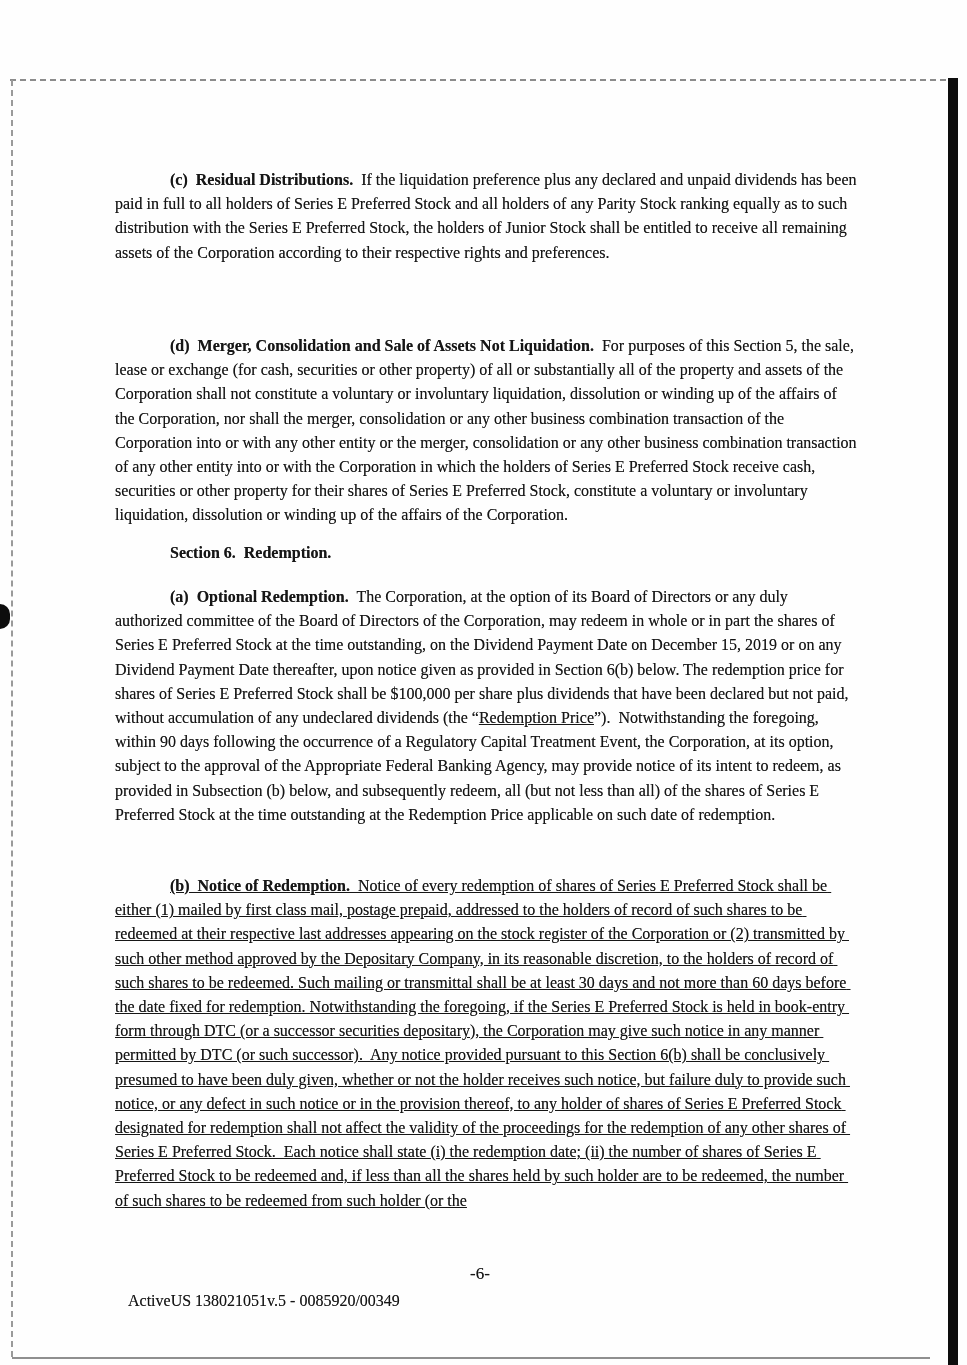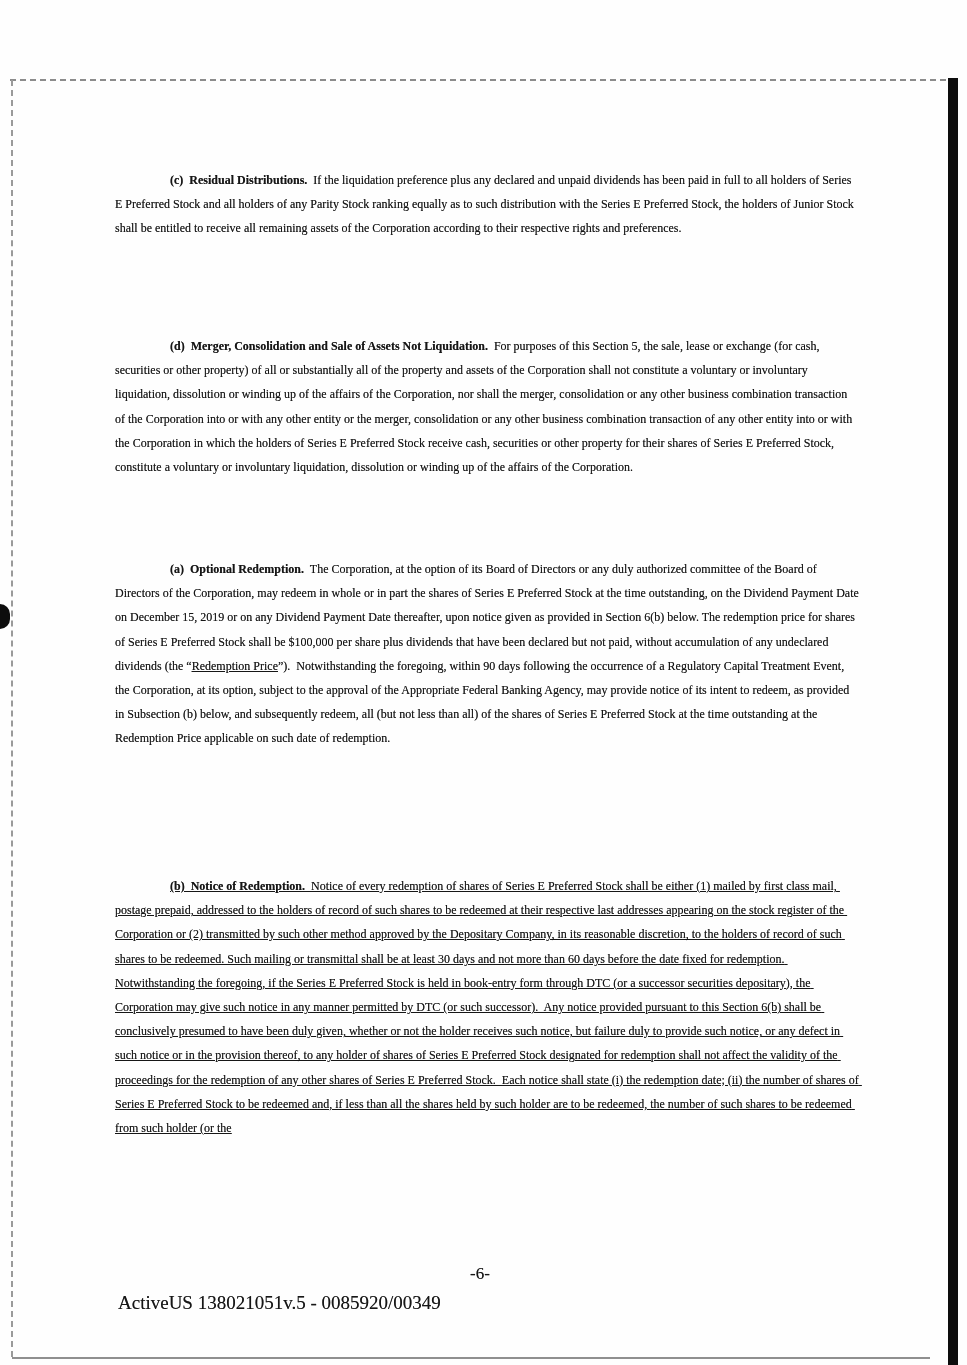--- a/index.html
+++ b/index.html
@@ -64,68 +64,69 @@
     left: 115px;
     top: 0;
     width: 744px;
     height: 100%;
   }
   .para {
     position: absolute;
     left: 0;
     width: 744px;
     margin: 0;
-    font-size: 12px;
+    font-size: 16px;
     line-height: 24.2px;
     text-indent: 55px;
     white-space: pre-wrap;
     text-align: left;
     text-shadow: 0 0 0.4px rgba(0,0,0,0.55);
   }
   .para b { font-weight: bold; }
   .underline-term { text-decoration: underline; }
   .para-c { top: 168px; }
   .para-d { top: 310px; margin-top: 24px; }
   .heading-6 { top: 541px; }
-  .para-a { top: 557px; }
+  .para-a { top: 585px; }
   .para-b { top: 874px; text-decoration: underline; }
   .page-number {
     position: absolute;
     left: 0;
     top: 1264px;
     width: 960px;
     text-align: center;
     font-size: 17px;
     text-shadow: 0 0 0.4px rgba(0,0,0,0.55);
   }
   .doc-id {
     position: absolute;
-    left: 118px;
+    left: 128px;
     top: 1292px;
-    font-size: 19px;
+    font-size: 16px;
     text-shadow: 0 0 0.3px rgba(0,0,0,0.5);
   }
 </style>
 </head>
 <body>
 
 <div class="page">
 
   <div class="top-rule"></div>
   <div class="left-rule"></div>
   <div class="bottom-rule"></div>
   <div class="right-bar"></div>
   <div class="scan-blob"></div>
 
   <div class="content">
 
     <p class="para para-c"><b>(c)  Residual Distributions.</b><span>  If the liquidation preference plus any declared and unpaid dividends has been paid in full to all holders of Series E Preferred Stock and all holders of any Parity Stock ranking equally as to such distribution with the Series E Preferred Stock, the holders of Junior Stock shall be entitled to receive all remaining assets of the Corporation according to their respective rights and preferences.</span></p>
 
     <p class="para para-d"><b>(d)  Merger, Consolidation and Sale of Assets Not Liquidation.</b><span>  For purposes of this Section 5, the sale, lease or exchange (for cash, securities or other property) of all or substantially all of the property and assets of the Corporation shall not constitute a voluntary or involuntary liquidation, dissolution or winding up of the affairs of the Corporation, nor shall the merger, consolidation or any other business combination transaction of the Corporation into or with any other entity or the merger, consolidation or any other business combination transaction of any other entity into or with the Corporation in which the holders of Series E Preferred Stock receive cash, securities or other property for their shares of Series E Preferred Stock, constitute a voluntary or involuntary liquidation, dissolution or winding up of the affairs of the Corporation.</span></p>
 
+    <p class="para heading-6"><b>Section 6.  Redemption.</b></p>
 
     <p class="para para-a"><b>(a)  Optional Redemption.</b><span>  The Corporation, at the option of its Board of Directors or any duly authorized committee of the Board of Directors of the Corporation, may redeem in whole or in part the shares of Series E Preferred Stock at the time outstanding, on the Dividend Payment Date on December 15, 2019 or on any Dividend Payment Date thereafter, upon notice given as provided in Section 6(b) below. The redemption price for shares of Series E Preferred Stock shall be $100,000 per share plus dividends that have been declared but not paid, without accumulation of any undeclared dividends (the “</span><span class="underline-term">Redemption Price</span><span>”).  Notwithstanding the foregoing, within 90 days following the occurrence of a Regulatory Capital Treatment Event, the Corporation, at its option, subject to the approval of the Appropriate Federal Banking Agency, may provide notice of its intent to redeem, as provided in Subsection (b) below, and subsequently redeem, all (but not less than all) of the shares of Series E Preferred Stock at the time outstanding at the Redemption Price applicable on such date of redemption.</span></p>
 
     <p class="para para-b"><b>(b)  Notice of Redemption.</b><span>  Notice of every redemption of shares of Series E Preferred Stock shall be either (1) mailed by first class mail, postage prepaid, addressed to the holders of record of such shares to be redeemed at their respective last addresses appearing on the stock register of the Corporation or (2) transmitted by such other method approved by the Depositary Company, in its reasonable discretion, to the holders of record of such shares to be redeemed. Such mailing or transmittal shall be at least 30 days and not more than 60 days before the date fixed for redemption. Notwithstanding the foregoing, if the Series E Preferred Stock is held in book-entry form through DTC (or a successor securities depositary), the Corporation may give such notice in any manner permitted by DTC (or such successor).  Any notice provided pursuant to this Section 6(b) shall be conclusively presumed to have been duly given, whether or not the holder receives such notice, but failure duly to provide such notice, or any defect in such notice or in the provision thereof, to any holder of shares of Series E Preferred Stock designated for redemption shall not affect the validity of the proceedings for the redemption of any other shares of Series E Preferred Stock.  Each notice shall state (i) the redemption date; (ii) the number of shares of Series E Preferred Stock to be redeemed and, if less than all the shares held by such holder are to be redeemed, the number of such shares to be redeemed from such holder (or the</span></p>
 
   </div>
 
   <div class="page-number">-6-</div>
   <div class="doc-id">ActiveUS 138021051v.5 - 0085920/00349</div>
 

